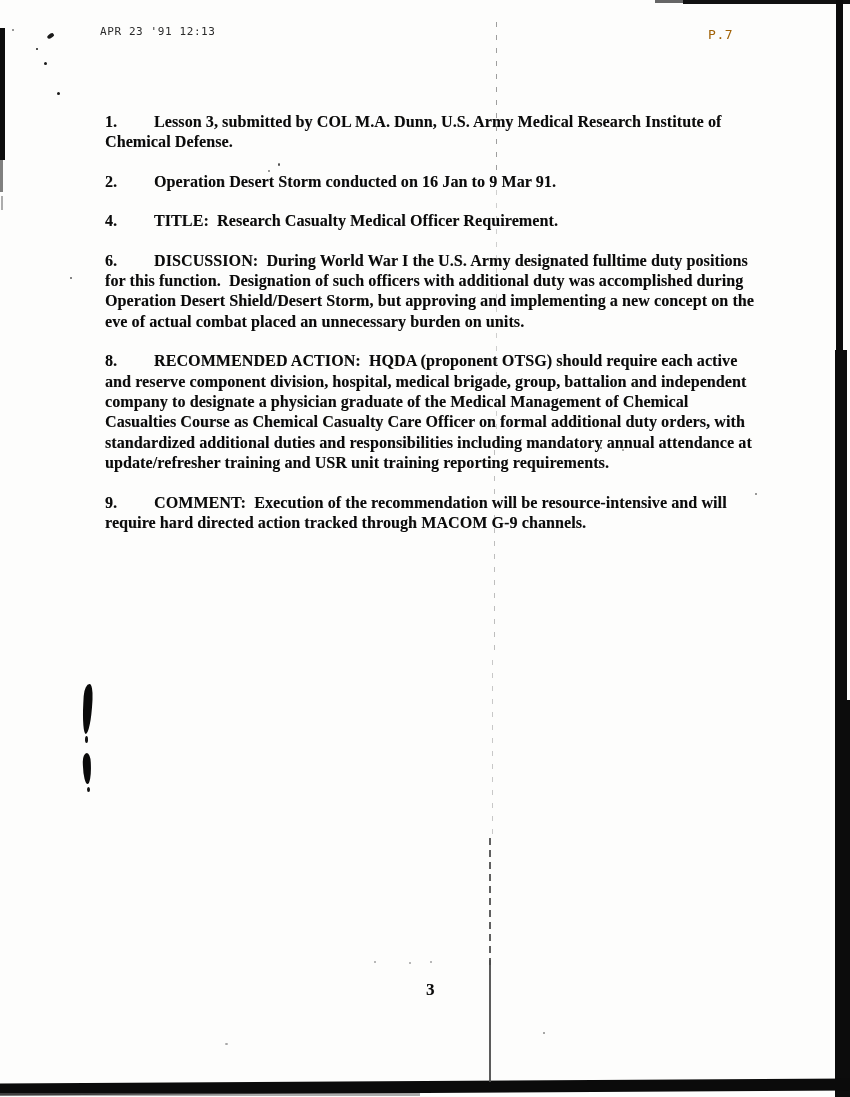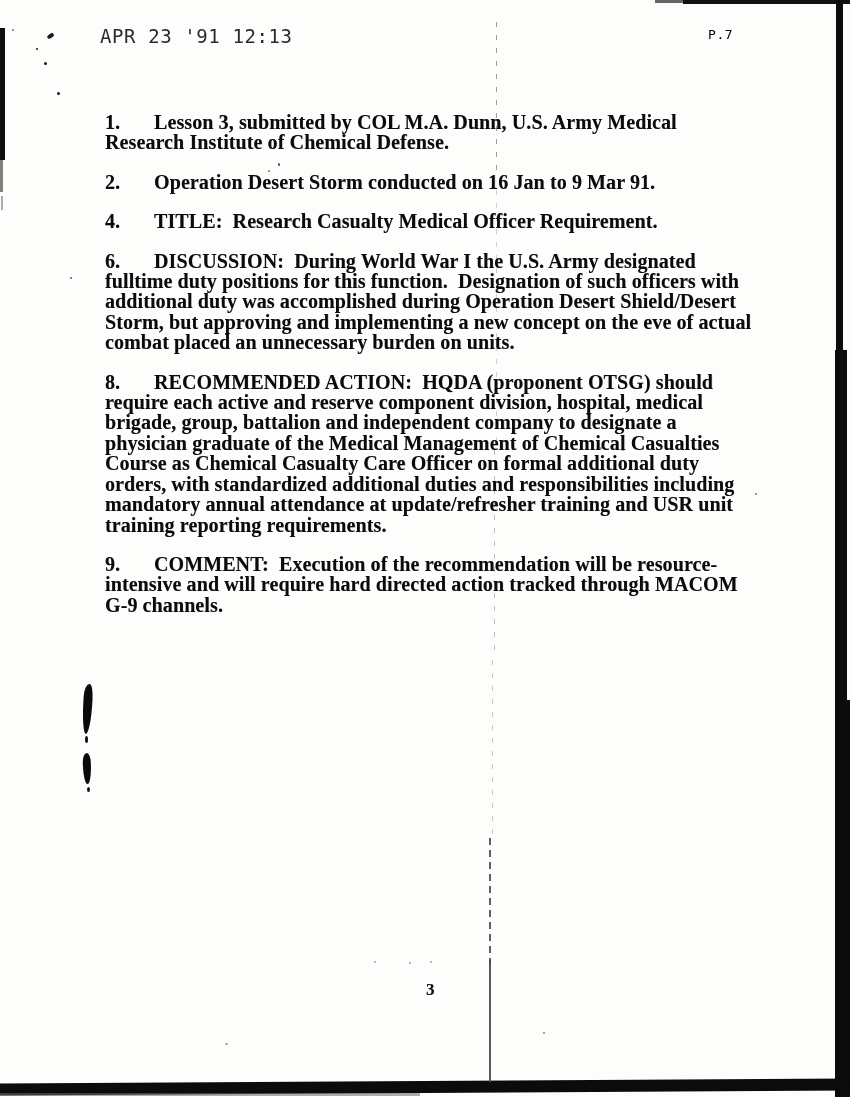--- a/index.html
+++ b/index.html
@@ -16,44 +16,44 @@
     font-family: "Liberation Serif", "DejaVu Serif", serif;
     color: #0b0b0b;
   }
 
   
   .fax-header-ts {
     position: absolute;
     left: 100px;
     top: 25px;
     font-family: "DejaVu Sans Mono", monospace;
-    font-size: 19px;
+    font-size: 11px;
     letter-spacing: 0.6px;
     color: #2b2b2b;
   }
   .fax-header-pg {
     position: absolute;
     left: 708px;
     top: 27px;
     font-family: "DejaVu Sans Mono", monospace;
     font-size: 13px;
     letter-spacing: 0.6px;
-    color: #000000;
+    color: #a16207;
   }
 
   
   .text-block {
     position: absolute;
     left: 105px;
     top: 112px;
     width: 652px;
   }
   .para {
     margin: 0 0 19px 0;
-    font-size: 20px;
+    font-size: 16px;
     line-height: 20.4px;
     font-weight: 600;
     letter-spacing: 0.1px;
     text-shadow: 0.3px 0.3px 0 rgba(10,10,10,0.35);
   }
   .para .num {
     display: inline-block;
     width: 49px;
   }
   .para .ptext {

